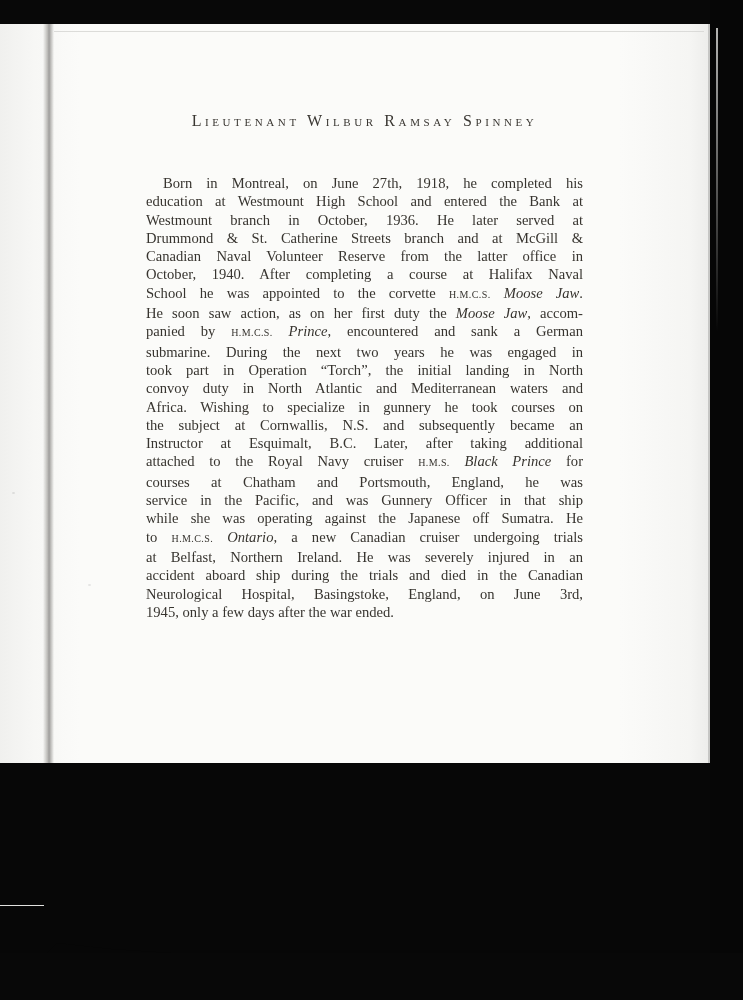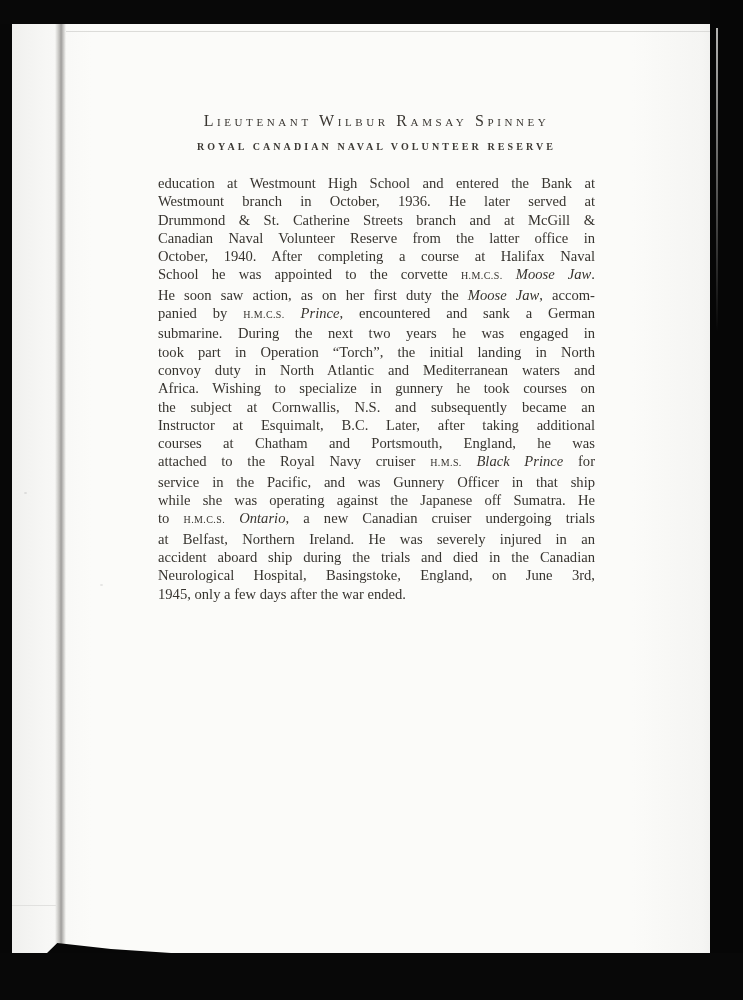--- a/index.html
+++ b/index.html
@@ -12,21 +12,21 @@
   .scan { position: absolute; left: 0; top: 0; width: 743px; height: 1000px; }
 
   
   .band { position: absolute; background: #080808; }
   .band.top    { left: 0; top: 0; width: 743px; height: 24px; }
   .band.right  { left: 710px; top: 0; width: 33px; height: 1000px; background: #060606; }
   .band.bottom { left: 0; top: 953px; width: 743px; height: 47px; }
 
   
   .page {
-    position: absolute; left: 12px; top: 24px; width: 710px; height: 929px;
+    position: absolute; left: 0; top: 24px; width: 710px; height: 739px;
     background: linear-gradient(90deg,
       #f0f0ee 0px, #f7f7f5 34px, #fbfbf9 80px,
       #fbfbf9 620px, #f5f5f3 690px, #ececea 710px);
     border-right: 2px solid #c6c6c4;
     box-sizing: border-box;
     padding-left: 16px;
   }
 
   
   .gutter {
@@ -92,39 +92,39 @@
   <div class="band top"></div>
 
   <div class="page">
     <div class="gutter"></div>
     <div class="topline"></div>
     <div class="leftline"></div>
     <div class="speck s1"></div>
     <div class="speck s2"></div>
 
     <h1 class="title">Lieutenant Wilbur Ramsay Spinney</h1>
-    <h2 class="subtitle">ROYAL CANADIAN NAVAL VOLUNTEER RESERVE</h2>
 
     <div class="bodytext">
+        <div class="bline indent"><span class="seg-normal">Born in Montreal, on June 27th, 1918, he completed his</span></div>
         <div class="bline"><span class="seg-normal">education at Westmount High School and entered the Bank at</span></div>
         <div class="bline"><span class="seg-normal">Westmount branch in October, 1936. He later served at</span></div>
         <div class="bline"><span class="seg-normal">Drummond &amp; St. Catherine Streets branch and at McGill &amp;</span></div>
         <div class="bline"><span class="seg-normal">Canadian Naval Volunteer Reserve from the latter office in</span></div>
         <div class="bline"><span class="seg-normal">October, 1940. After completing a course at Halifax Naval</span></div>
         <div class="bline"><span class="seg-normal">School he was appointed to the corvette </span><span class="seg-smallcaps">H.M.C.S.</span><span class="seg-normal"> </span><span class="seg-italic">Moose Jaw</span><span class="seg-normal">.</span></div>
         <div class="bline"><span class="seg-normal">He soon saw action, as on her first duty the </span><span class="seg-italic">Moose Jaw</span><span class="seg-normal">, accom-</span></div>
         <div class="bline"><span class="seg-normal">panied by </span><span class="seg-smallcaps">H.M.C.S.</span><span class="seg-normal"> </span><span class="seg-italic">Prince</span><span class="seg-normal">, encountered and sank a German</span></div>
         <div class="bline"><span class="seg-normal">submarine. During the next two years he was engaged in</span></div>
         <div class="bline"><span class="seg-normal">took part in Operation “Torch”, the initial landing in North</span></div>
         <div class="bline"><span class="seg-normal">convoy duty in North Atlantic and Mediterranean waters and</span></div>
         <div class="bline"><span class="seg-normal">Africa. Wishing to specialize in gunnery he took courses on</span></div>
         <div class="bline"><span class="seg-normal">the subject at Cornwallis, N.S. and subsequently became an</span></div>
         <div class="bline"><span class="seg-normal">Instructor at Esquimalt, B.C. Later, after taking additional</span></div>
+        <div class="bline"><span class="seg-normal">attached to the Royal Navy cruiser </span><span class="seg-smallcaps">H.M.S.</span><span class="seg-normal"> </span><span class="seg-italic">Black Prince</span><span class="seg-normal"> for</span></div>
         <div class="bline"><span class="seg-normal">courses at Chatham and Portsmouth, England, he was</span></div>
-        <div class="bline"><span class="seg-normal">attached to the Royal Navy cruiser </span><span class="seg-smallcaps">H.M.S.</span><span class="seg-normal"> </span><span class="seg-italic">Black Prince</span><span class="seg-normal"> for</span></div>
         <div class="bline"><span class="seg-normal">service in the Pacific, and was Gunnery Officer in that ship</span></div>
         <div class="bline"><span class="seg-normal">while she was operating against the Japanese off Sumatra. He</span></div>
         <div class="bline"><span class="seg-normal">to </span><span class="seg-smallcaps">H.M.C.S.</span><span class="seg-normal"> </span><span class="seg-italic">Ontario</span><span class="seg-normal">, a new Canadian cruiser undergoing trials</span></div>
         <div class="bline"><span class="seg-normal">at Belfast, Northern Ireland. He was severely injured in an</span></div>
         <div class="bline"><span class="seg-normal">accident aboard ship during the trials and died in the Canadian</span></div>
         <div class="bline"><span class="seg-normal">Neurological Hospital, Basingstoke, England, on June 3rd,</span></div>
         <div class="bline last"><span class="seg-normal">1945, only a few days after the war ended.</span></div>
       </div>
   </div>
 

